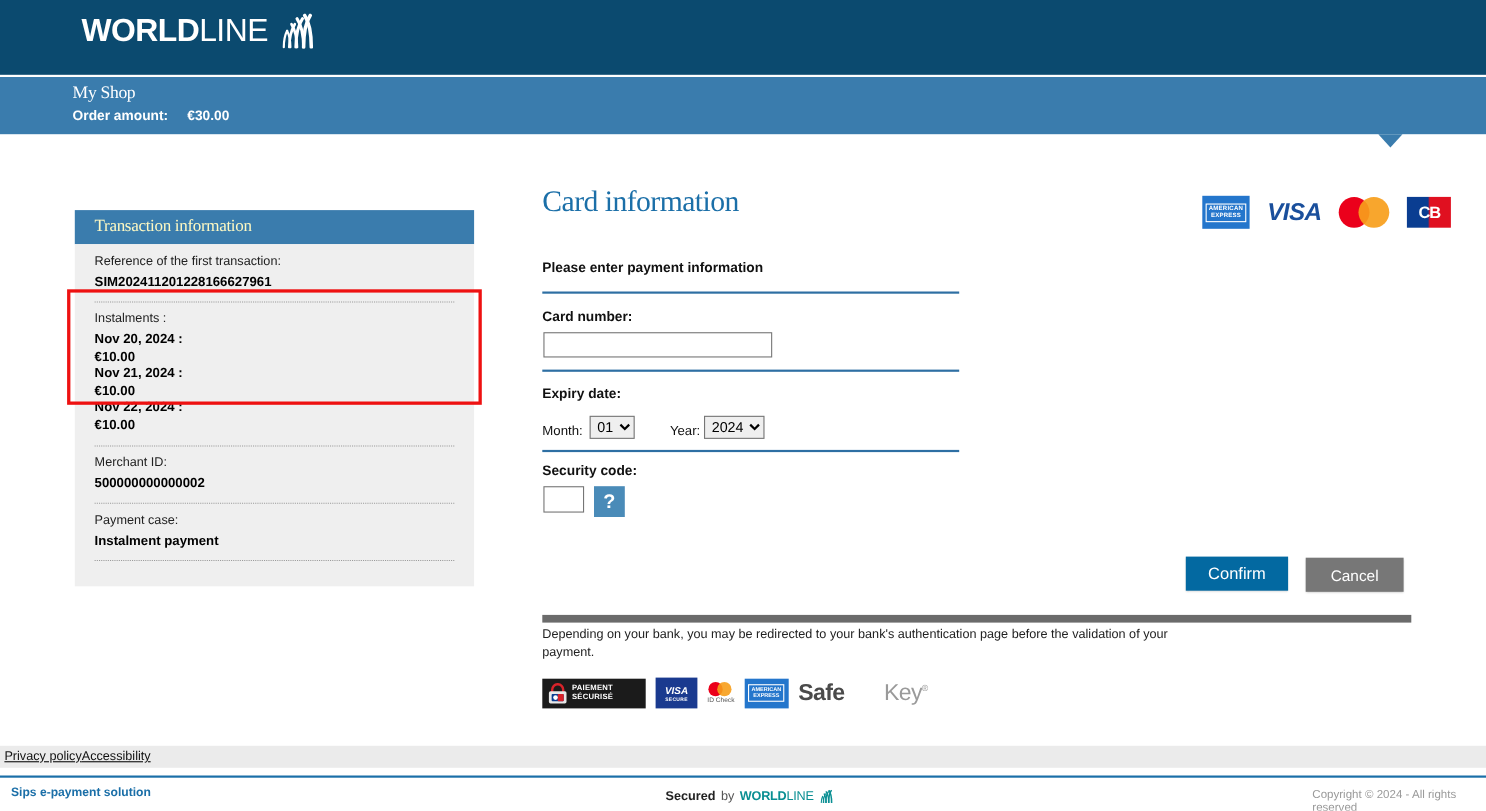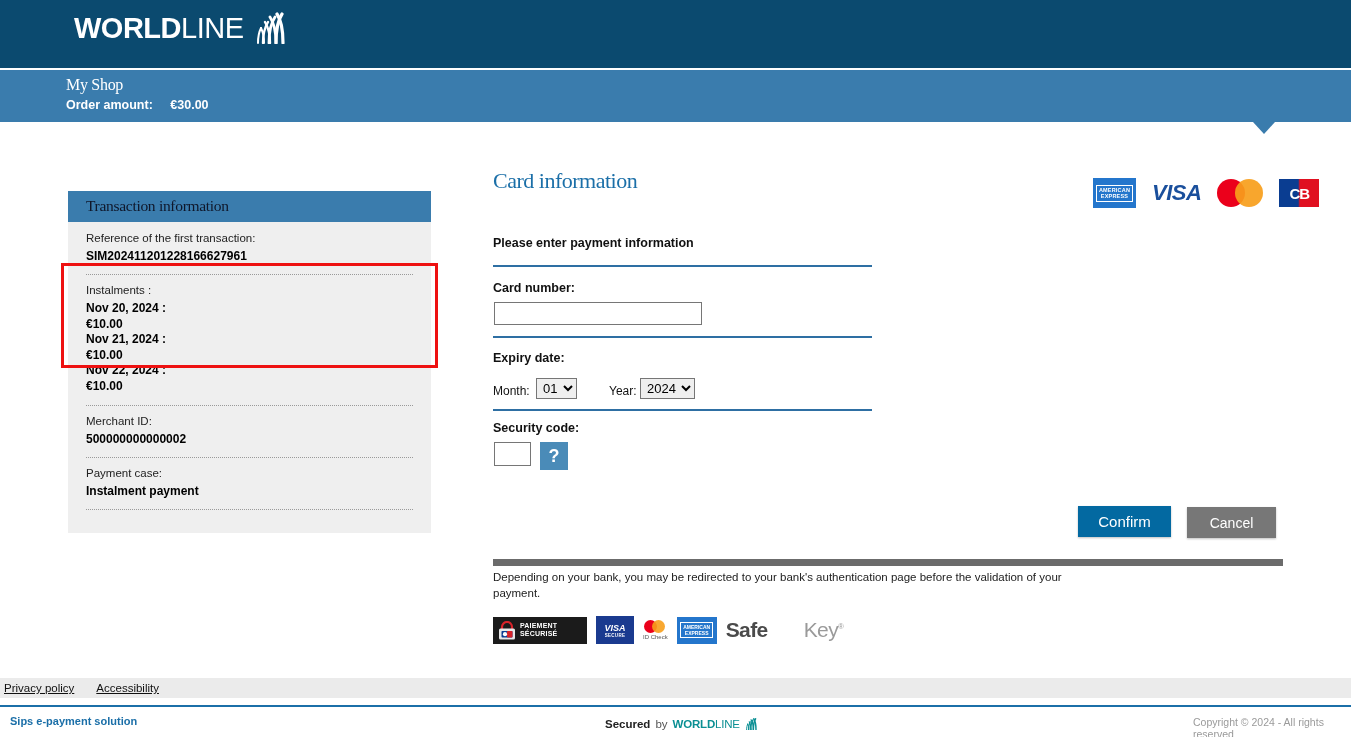--- a/index.html
+++ b/index.html
@@ -46,21 +46,21 @@
     position: absolute; left: 1253px; top: 122px;
     width: 0; height: 0;
     border-left: 11px solid transparent;
     border-right: 11px solid transparent;
     border-top: 12px solid #3a7cad;
   }
 
   
   .txn-panel { position: absolute; left: 68px; top: 191px; width: 363px; }
   .txn-title {
-    background: #3a7cad; color: #0f172a;
+    background: #3a7cad; color: #fef9c3;
     font-family: "Liberation Serif", serif;
     font-size: 15.5px; letter-spacing: -0.3px;
     padding: 6px 0 7px 18px;
   }
   .txn-body { background: #efefef; padding: 10px 18px 14px 18px; }
   .txn-label { font-size: 11.5px; color: #222; margin-bottom: 5px; }
   .txn-value { font-size: 12px; font-weight: bold; color: #000; }
   .dotted { border-top: 1px dotted #9a9a9a; margin: 11px 0 9px 0; }
   .inst-rows { margin-top: 4px; }
   .inst-row {
@@ -73,21 +73,21 @@
   .red-box {
     position: absolute; left: 61px; top: 263px;
     width: 377px; height: 105px;
     border: 3px solid #ee1111; pointer-events: none;
   }
 
   
   .card-section { position: absolute; left: 493px; top: 168px; width: 790px; }
   .card-title {
     font-family: "Liberation Serif", serif;
-    font-size: 22px; color: #1b6fa8; letter-spacing: -0.5px;
+    font-size: 27px; color: #1b6fa8; letter-spacing: -0.5px;
   }
   .card-logos {
     position: absolute; left: 1093px; top: 178px;
     display: flex; align-items: center; gap: 16px;
   }
   .logo-amex {
     width: 43px; height: 30px; background: #2476cc;
     display: flex; align-items: center; justify-content: center;
   }
   .amex-inner {
@@ -200,21 +200,21 @@
     text-align: center; border: 1px solid #fff; padding: 1px 2px;
   }
   .safekey { font-size: 21px; letter-spacing: -0.6px; }
   .safekey .sk-a { color: #4a4a4a; font-weight: bold; }
   .safekey .sk-b { color: #9a9a9a; font-weight: normal; margin-left: 36px; }
   .safekey .sk-tm { font-size: 8px; color: #9a9a9a; vertical-align: super; }
 
   
   .footer-links {
     position: absolute; left: 0; top: 678px; width: 1351px; height: 20px;
-    background: #ebebeb; display: flex; align-items: center; gap: 22px; padding-left: 4px;
+    background: #ebebeb; display: flex; align-items: center; gap: 0; padding-left: 4px;
   }
   .footer-links a { font-size: 11.5px; color: #111; text-decoration: underline; }
   .footer-bar {
     position: absolute; left: 0; top: 705px; width: 1351px; height: 32px;
     border-top: 2px solid #1b6fa8; background: #fff;
   }
   .sips {
     position: absolute; left: 10px; top: 715px;
     font-size: 11px; font-weight: bold; color: #1b6fa8;
   }

